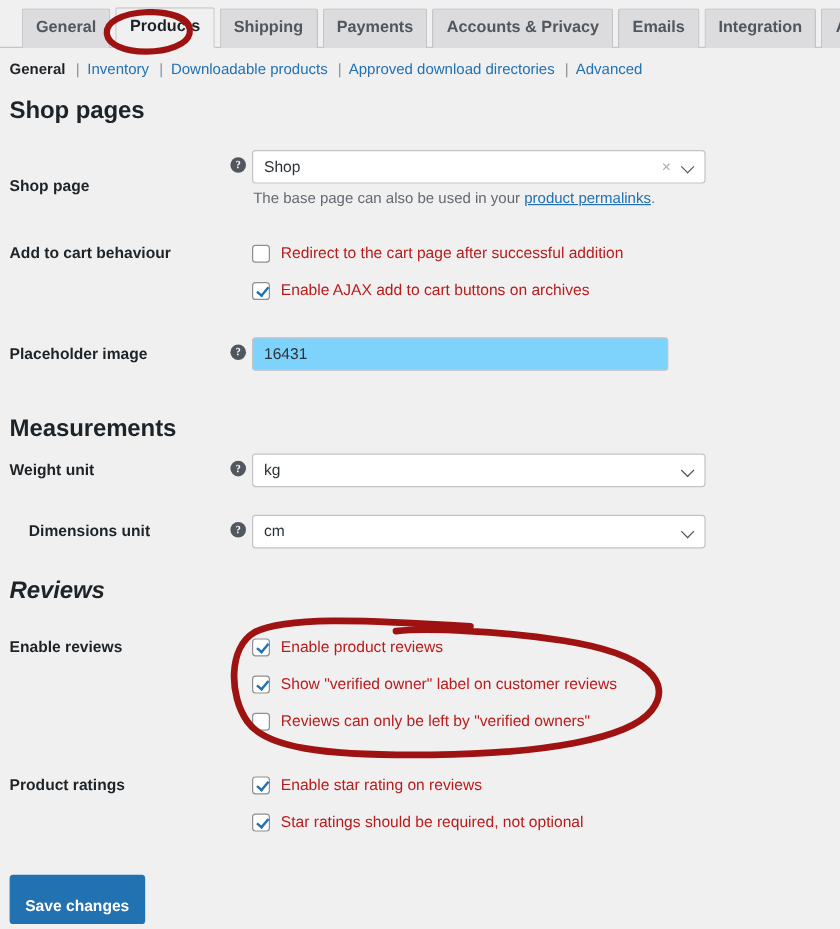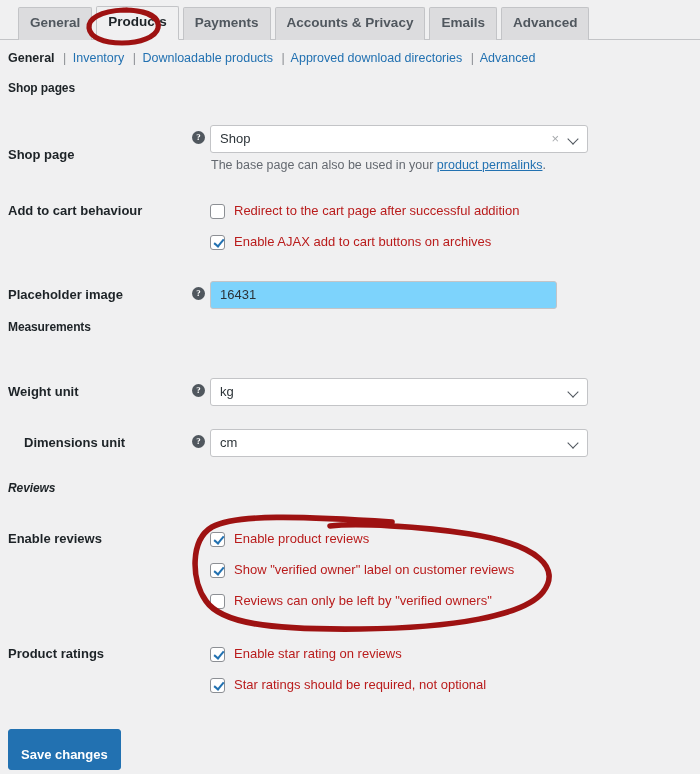--- a/index.html
+++ b/index.html
@@ -64,21 +64,21 @@
     white-space: nowrap;
   }
   .subnav .sub-item { color: #2271b1; cursor: pointer; }
   .subnav .sub-item.current { color: #1d2327; font-weight: bold; cursor: default; }
   .subnav .sep { color: #8c8f94; margin: 0 3px 0 5px; }
 
   
   .section-title {
     position: absolute;
     left: 8px;
-    font-size: 12px;
+    font-size: 20px;
     font-weight: bold;
     color: #1d2327;
     letter-spacing: -0.1px;
   }
 
   
   .row-label {
     position: absolute;
     left: 8px;
     font-size: 13px;
@@ -244,23 +244,25 @@
     height: 774px;
     pointer-events: none;
   }
 </style>
 </head>
 <body>
 
 <div class="tab-bar">
   <div class="tab">General</div>
   <div class="tab active">Products</div>
+  <div class="tab">Shipping</div>
   <div class="tab">Payments</div>
   <div class="tab">Accounts &amp; Privacy</div>
   <div class="tab">Emails</div>
+  <div class="tab">Integration</div>
   <div class="tab">Advanced</div>
 </div>
 
 <div class="subnav">
   <span class="sub-item current">General</span>
   <span class="sep">|</span>
   <span class="sub-item">Inventory</span>
   <span class="sep">|</span>
   <span class="sub-item">Downloadable products</span>
   <span class="sep">|</span>
@@ -289,21 +291,21 @@
 </div>
 <div class="cb-row" style="top:233px;">
   <span class="cb checked"></span>
   <span class="cb-label">Enable AJAX add to cart buttons on archives</span>
 </div>
 
 <div class="row-label" style="top:286px;">Placeholder image</div>
 <div class="help-icon" style="left:192px; top:287px;">?</div>
 <div class="field-box" style="top:281px;">16431</div>
 
-<div class="section-title" style="top:320px;">Measurements</div>
+<div class="section-title" style="top:346px;">Measurements</div>
 
 <div class="row-label" style="top:383px;">Weight unit</div>
 <div class="help-icon" style="left:192px; top:384px;">?</div>
 <div class="select-box" style="top:378px;">
   <span class="select-value">kg</span>
   <span class="sel-chevron"></span>
 </div>
 
 <div class="row-label" style="top:434px;padding-left:16px;">Dimensions unit</div>
 <div class="help-icon" style="left:192px; top:435px;">?</div>

